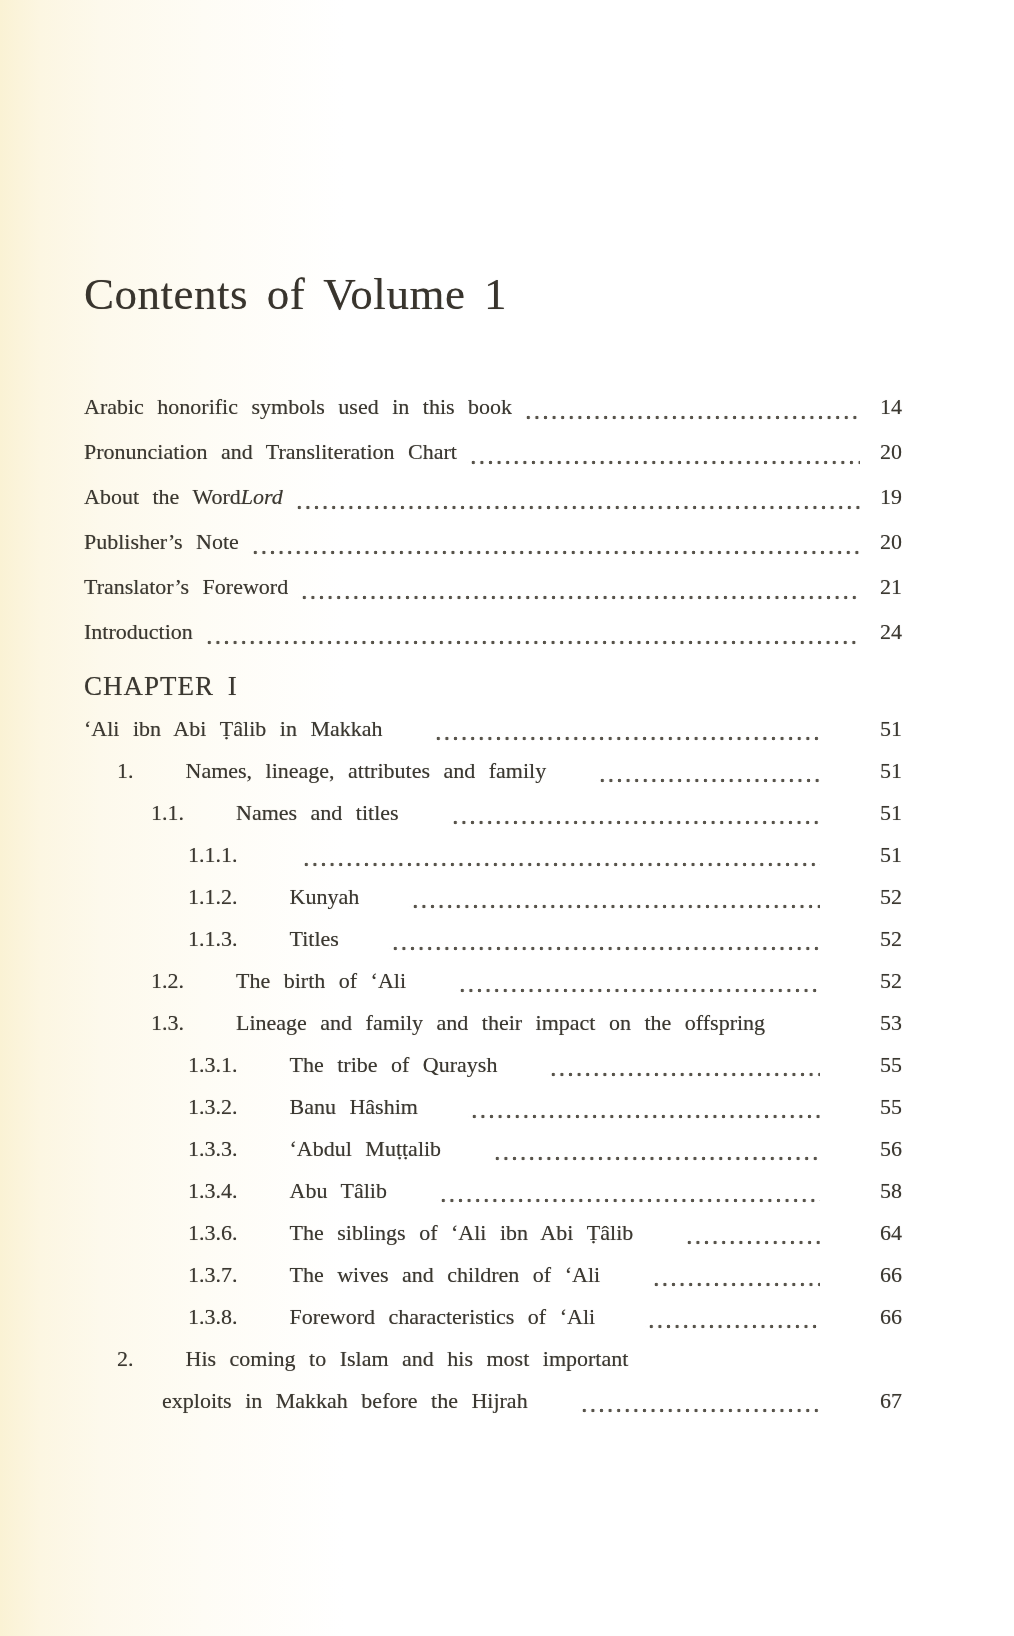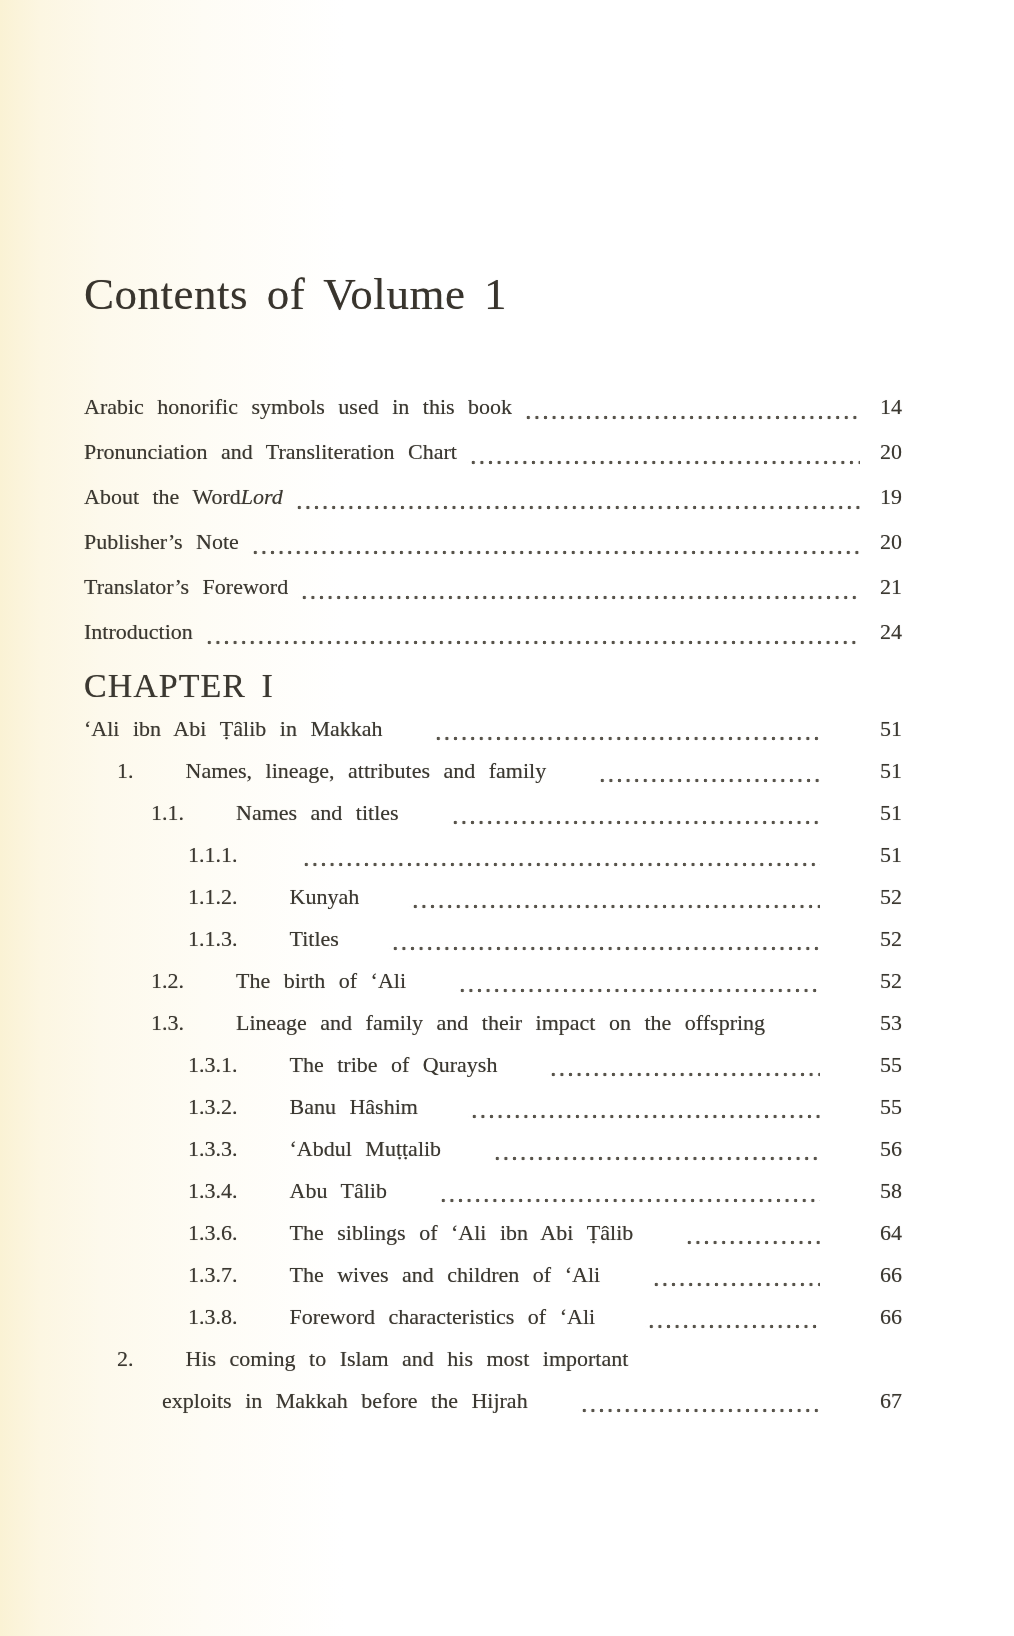--- a/index.html
+++ b/index.html
@@ -42,21 +42,21 @@
     font-size: 22px;
     word-spacing: 8px;
     white-space: nowrap;
   }
   .lvl1 { margin-left: 33px; }
   .lvl2 { margin-left: 67px; }
   .lvl3 { margin-left: 104px; }
   .cont  { margin-left: 78px; } 
   .num { margin-right: 12px; }
   .chapter-heading {
-    font-size: 34px;
+    font-size: 27px;
     letter-spacing: 1px;
     word-spacing: 6px;
     line-height: 44px;
     margin-top: 4px;
   }
   .leader {
     flex: 1 1 auto;
     align-self: stretch;
     margin: 0 8px 0 10px;
     background-image: radial-gradient(circle, #57534a 1.35px, rgba(87,83,74,0) 2.0px);

